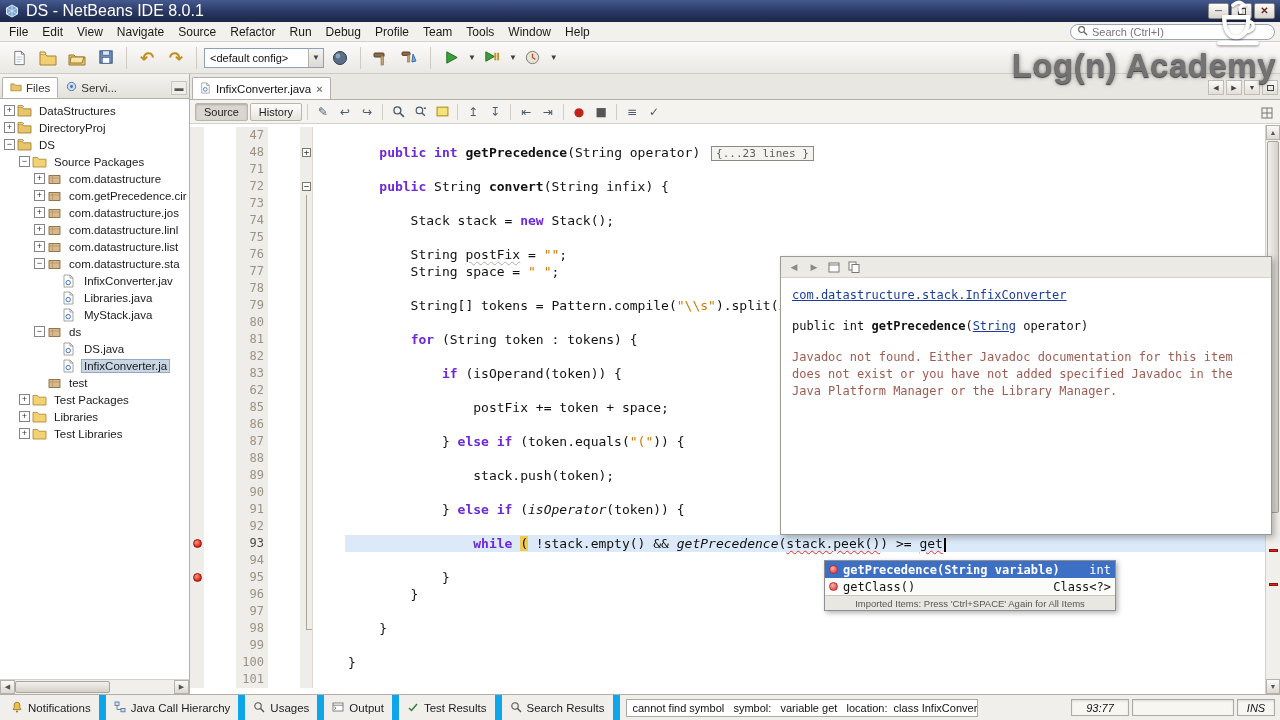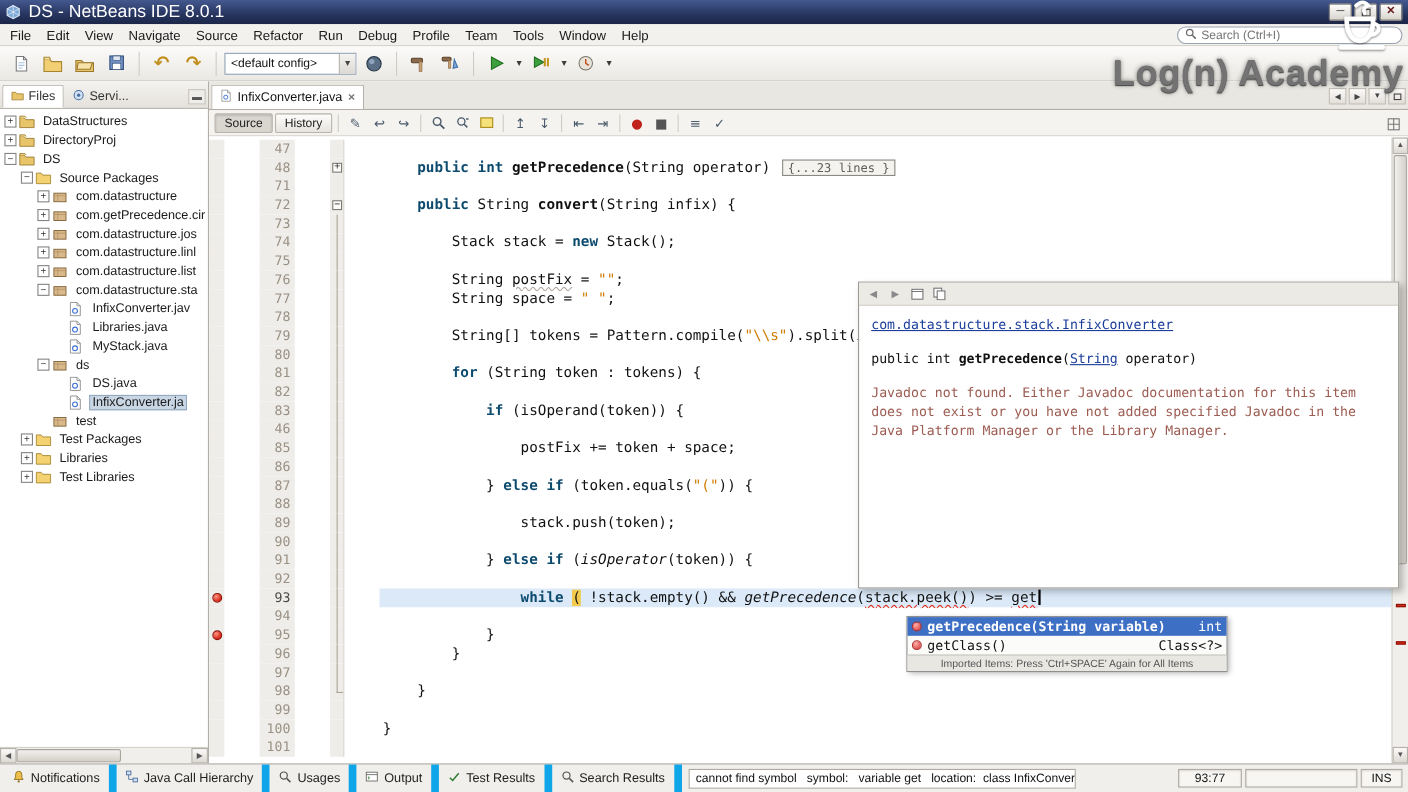--- a/index.html
+++ b/index.html
@@ -106,21 +106,21 @@
   .foldc { width:13px; flex:none; background:#efede9; border-right:1px solid #ddd9d2; position:relative; }
   .foldbtn { position:absolute; left:2px; top:4px; width:9px; height:9px; border:1px solid #7a7a72; background:#fcfbf9;
     font-size:9px; line-height:7px; text-align:center; color:#333; }
   .foldc.guide { background-image:linear-gradient(#a8a496,#a8a496); background-repeat:no-repeat;
     background-position:6px 0; background-size:1px 100%; background-color:#efede9; }
   .foldc.guide-end { background-image:linear-gradient(#a8a496,#a8a496), linear-gradient(#a8a496,#a8a496);
     background-position:6px 0, 6px 9px; background-size:1px 10px, 6px 1px; }
   .codeln { flex:1; white-space:pre; padding-left:3px; }
   .crow.current .codeln { background:#dbe9f8; }
   .crow.current .lnum { color:#4a4a4a; }
-  .tk-kw { color:#0c4a6e; font-weight:bold; }
+  .tk-kw { color:#6d28d9; font-weight:bold; }
   .tk-decl { font-weight:bold; }
   .tk-str { color:#ce7b00; }
   .tk-it { font-style:italic; }
   .tk-warn { text-decoration:underline wavy #b0aca2 1px; text-underline-offset:2px; }
   .tk-errt { text-decoration:underline wavy #e03020 1px; text-underline-offset:2px; }
   .tk-brace { background:#f2cb4e; }
   .tk-fold { border:1px solid #8a8a84; background:#f4f3ef; color:#5f5f58; font-size:11px; padding:0 4px; margin-left:3px; }
   .tk-caret { display:inline-block; width:2px; height:14px; background:#000; vertical-align:middle; margin-left:1px; }
 
   
@@ -161,21 +161,21 @@
 
   
   .statusbar { position:absolute; left:0; right:0; bottom:0; height:26px; background:#f0efec;
     border-top:1px solid #b3afa8; display:flex; align-items:center; padding:0 3px; }
   .sb-btn { height:100%; display:flex; align-items:center; gap:5px; padding:0 8px; border-right:7px solid #0ea5e9;
     font-size:11.5px; color:#222; }
   .sb-msg { margin-left:6px; width:352px; height:18px; background:#fff; border:1px solid #aeaaa2;
     font-size:11px; line-height:16px; padding:0 6px; white-space:pre; overflow:hidden; color:#111; }
   .sb-space { flex:1; }
   .sunken { height:17px; border:1px solid #aeaaa2; background:#f7f6f3; box-shadow:inset 0 1px 2px rgba(0,0,0,.12);
-    font-size:11px; display:flex; align-items:center; justify-content:center; margin-left:3px; }
+    font-size:11px; display:flex; align-items:center; justify-content:center; margin-left:3px;font-style:italic; }
   .sb-pos { width:58px; }
   .sb-prog { width:102px; }
   .sb-mode { width:38px; margin-right:2px; }
 </style>
 </head>
 <body>
 
 <div class="titlebar">
   <span class="appicon">
     <svg width="14" height="14" viewBox="0 0 14 14">
@@ -714,21 +714,21 @@
           <span class="codeln"></span>
         </div>
         <div class="crow">
           <span class="errm"></span>
           <span class="lnum">83</span>
           <span class="foldc guide"></span>
           <span class="codeln"><span>            </span><span class="tk-kw">if</span><span> (isOperand(token)) {</span></span>
         </div>
         <div class="crow">
           <span class="errm"></span>
-          <span class="lnum">46</span>
+          <span class="lnum">62</span>
           <span class="foldc guide"></span>
           <span class="codeln"></span>
         </div>
         <div class="crow">
           <span class="errm"></span>
           <span class="lnum">85</span>
           <span class="foldc guide"></span>
           <span class="codeln"><span>                postFix += token + space;</span></span>
         </div>
         <div class="crow">

